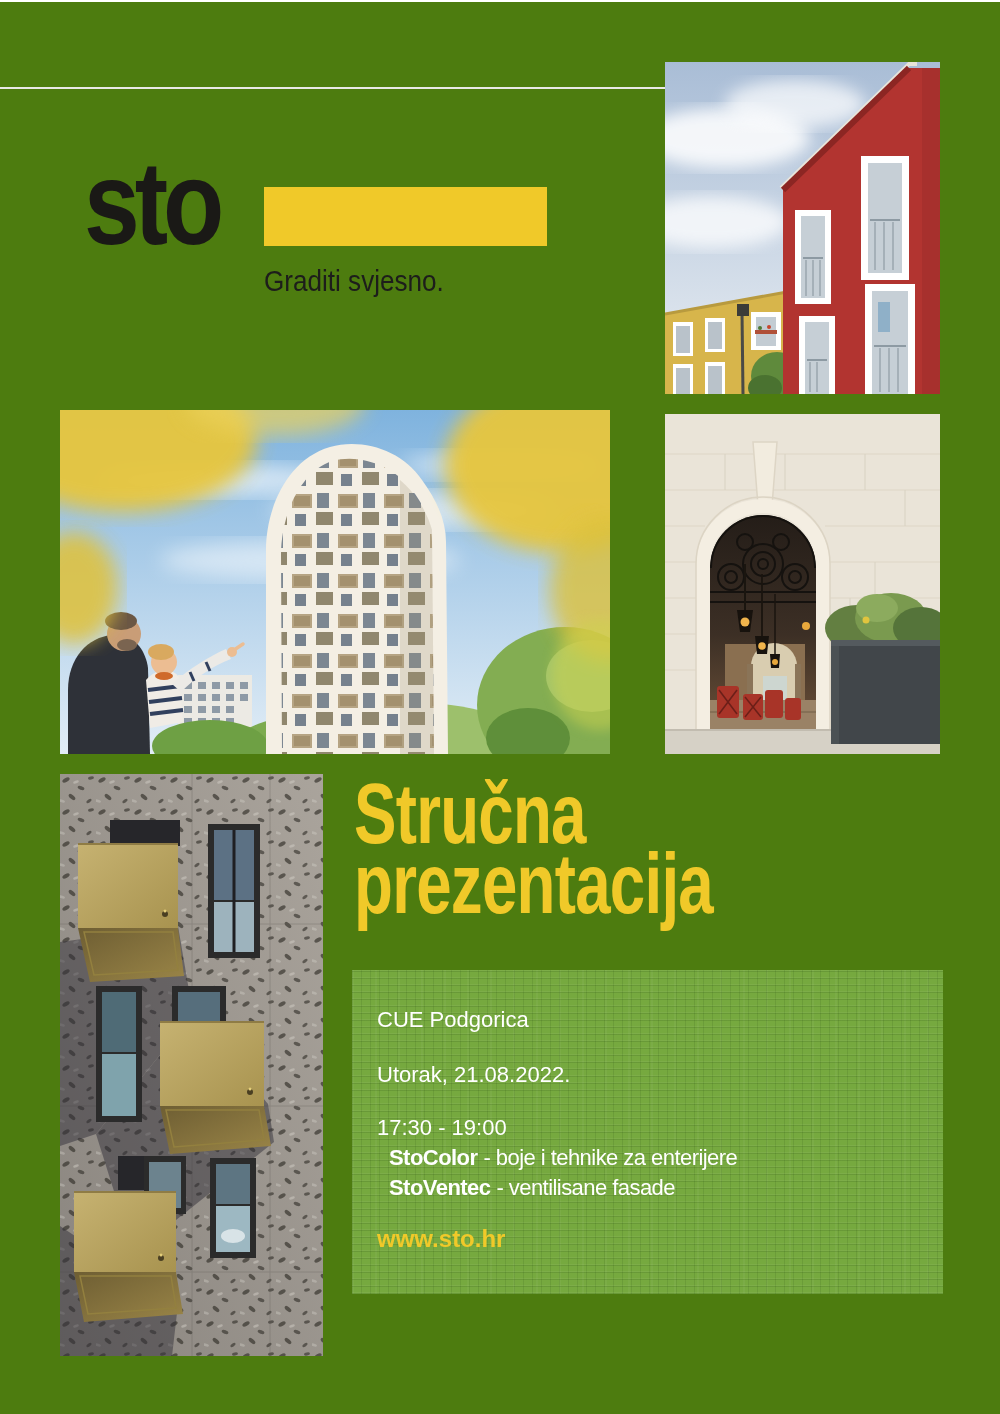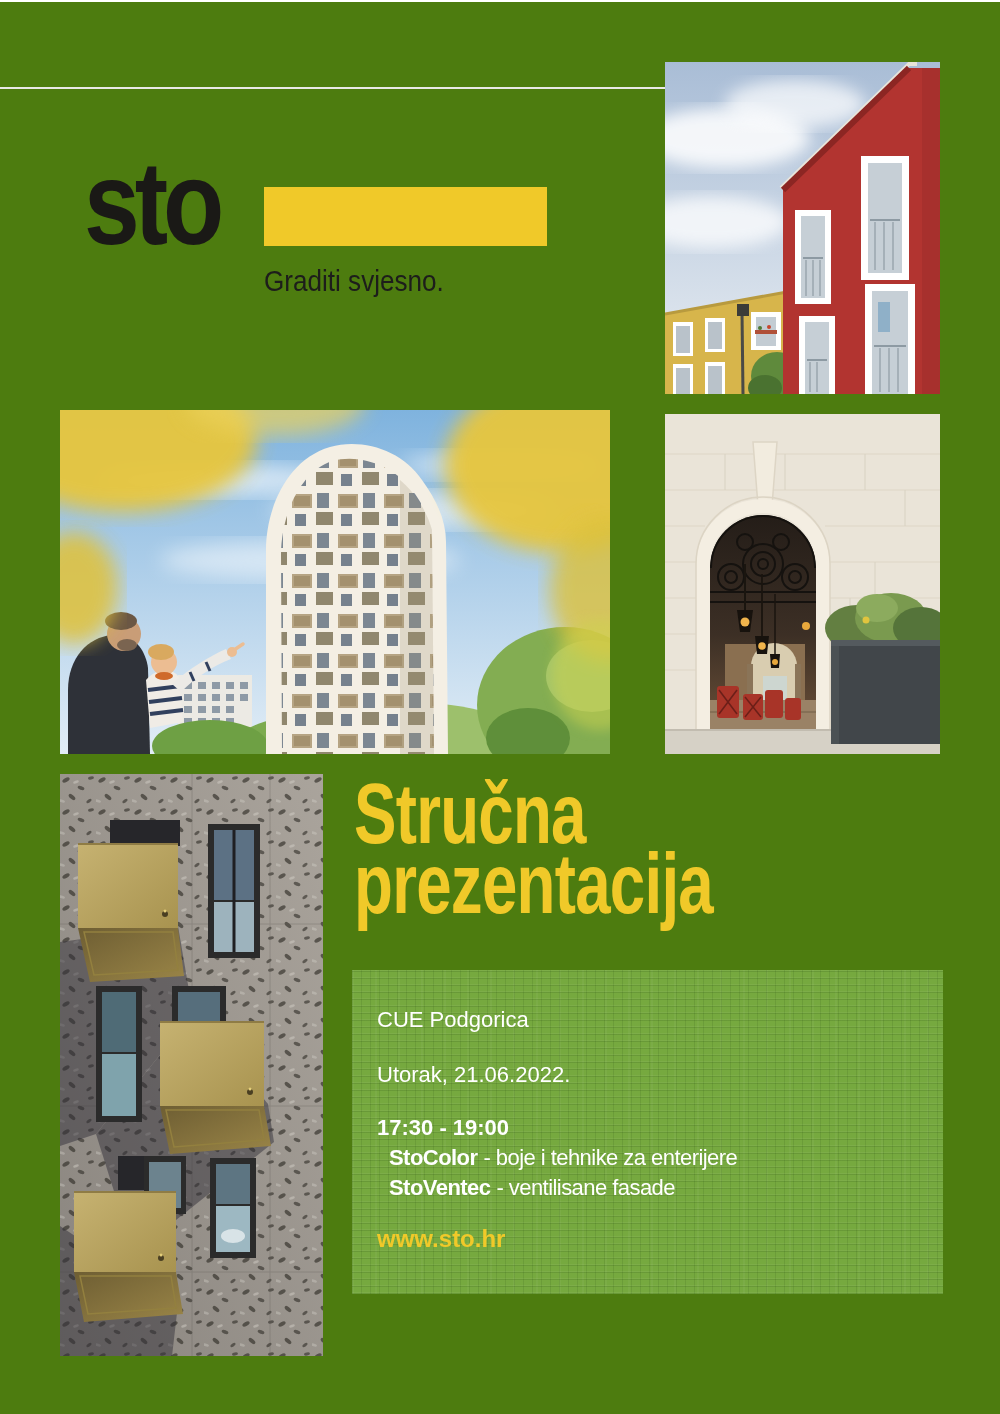--- a/index.html
+++ b/index.html
@@ -41,21 +41,21 @@
     background-color:#76A93F;
     background-image:
       repeating-linear-gradient(0deg, rgba(34,70,14,0.16) 0 1px, rgba(255,255,255,0.05) 1px 2px, transparent 2px 7px),
       repeating-linear-gradient(90deg, rgba(34,70,14,0.13) 0 1px, transparent 1px 9px),
       repeating-linear-gradient(90deg, rgba(255,255,255,0.04) 0 2px, transparent 2px 23px);
     color:#ffffff;font-size:22px;line-height:30px;
   }
   .event-box .line{margin-left:25px;white-space:nowrap;}
   .venue{margin-top:35px;}
   .date{margin-top:25px;}
-  .session-time{margin-top:23px;font-weight:bold;}
+  .session-time{margin-top:23px;}
   .product{margin-left:37px !important;letter-spacing:-0.55px;}
   .product .p-name{font-weight:bold;}
   .product .p-desc{margin-left:6px;}
   .cocktail{margin-top:16px;}
   .website{margin-top:21px;font-weight:bold;color:#F0C929;font-size:24px;}
 </style>
 </head>
 <body>
 
 <div class="page">
@@ -447,21 +447,21 @@
     </svg>
   </figure>
 
   <h1 class="abs title" style="margin:0">
     <span>Stručna</span>
     <span>prezentacija</span>
   </h1>
 
   <div class="abs event-box">
     <div class="line venue">CUE Podgorica</div>
-    <div class="line date">Utorak, 21.06.2022.</div>
+    <div class="line date">Utorak, 21.08.2022.</div>
     <div class="line session-time">17:30 - 19:00</div>
     <div class="line product">
       <span class="p-name">StoColor</span><span class="p-desc">- boje i tehnike za enterijere</span>
     </div>
     <div class="line product">
       <span class="p-name">StoVentec</span><span class="p-desc">- ventilisane fasade</span>
     </div>
     <div class="line website">www.sto.hr</div>
   </div>
 

